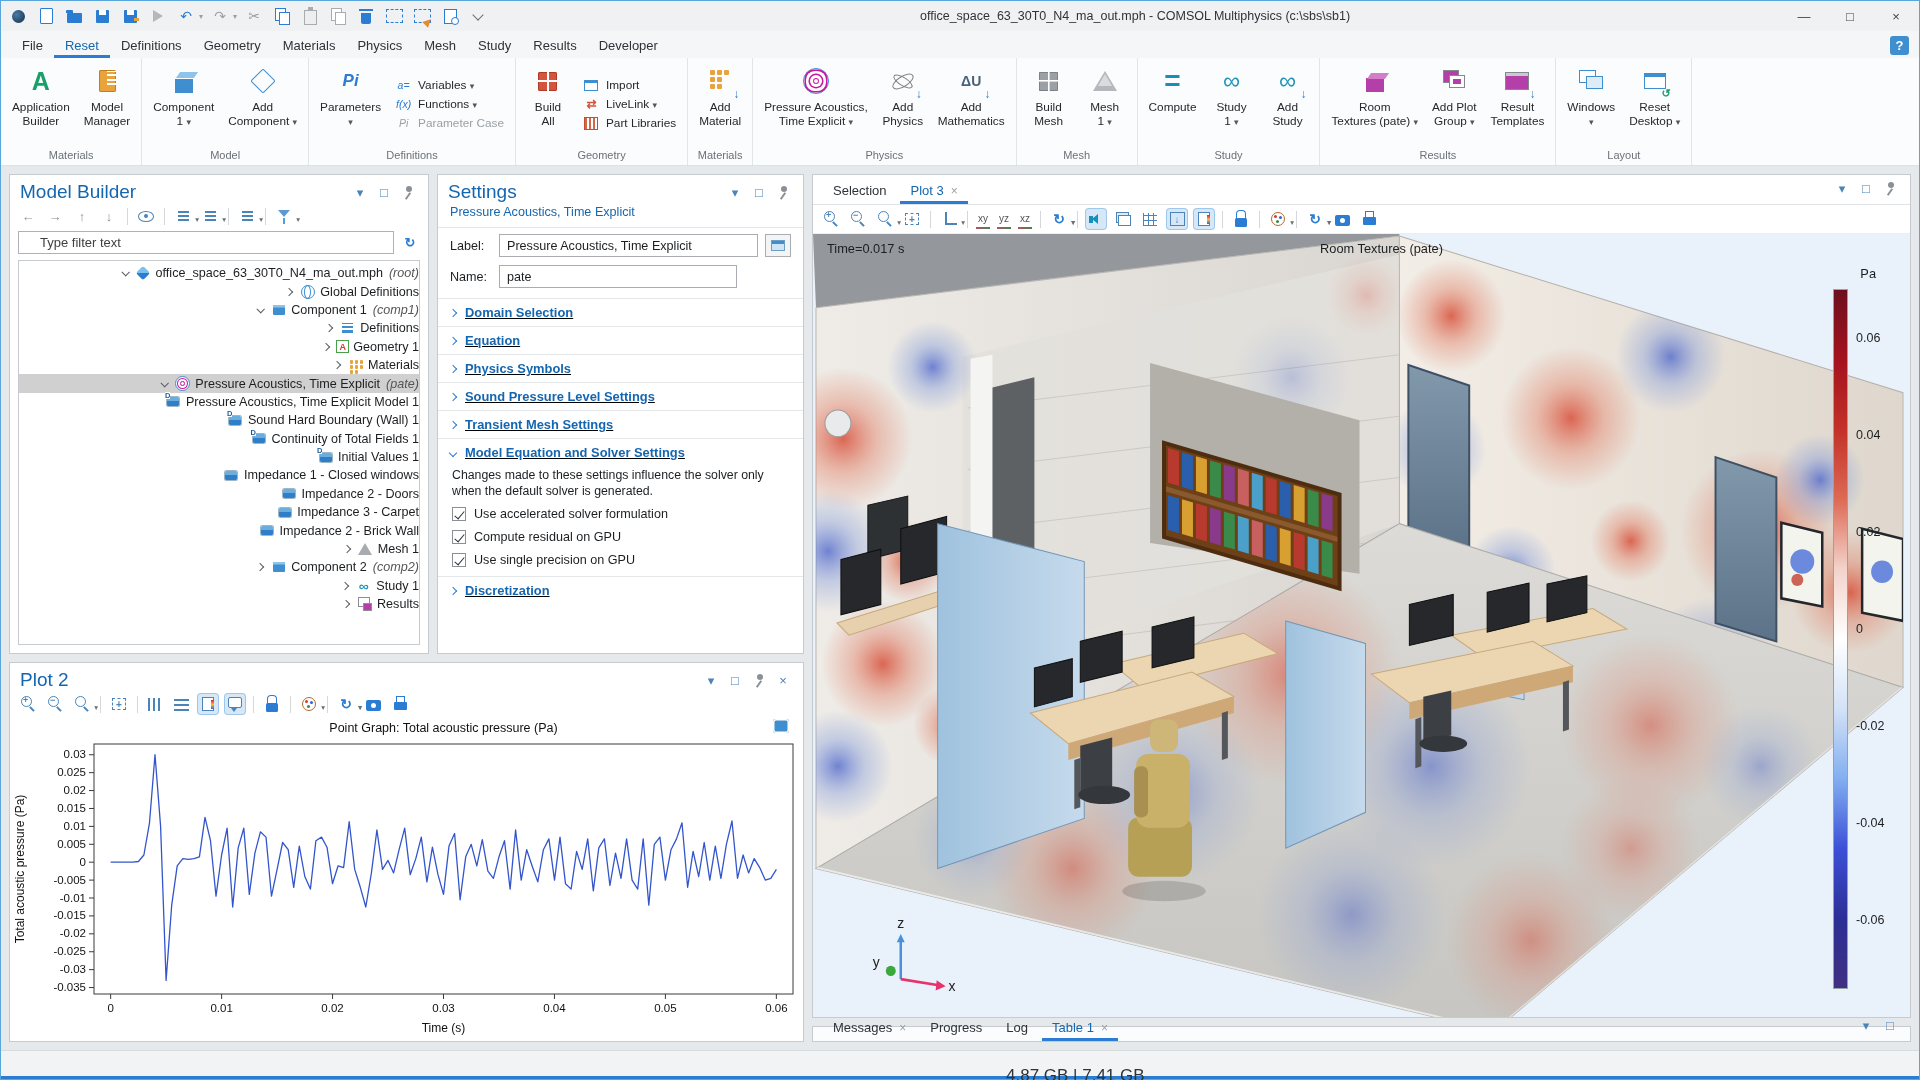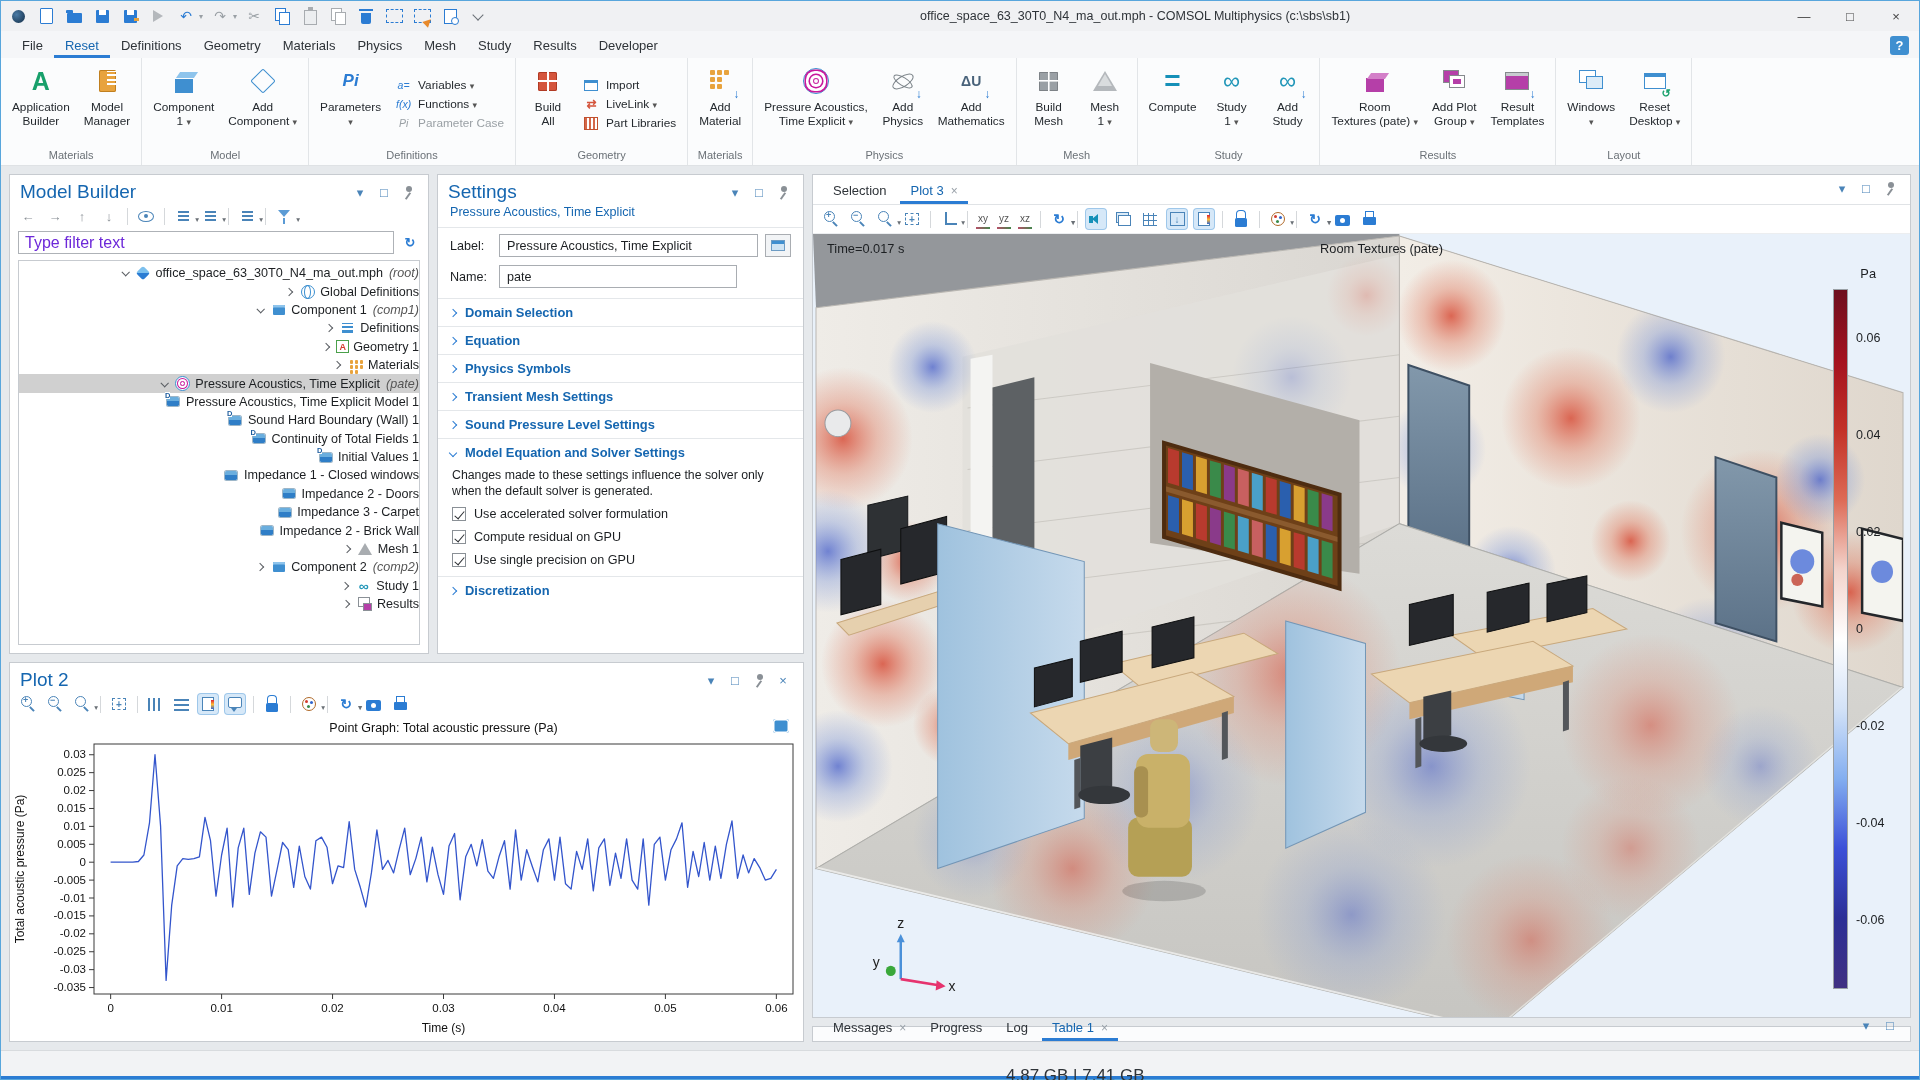--- a/index.html
+++ b/index.html
@@ -154,21 +154,21 @@
   .scene3::before{content:"";width:11px;height:9px;border:1.5px solid #4a84b8;background:#dcecf8;position:absolute;top:3px;left:3px;}
   .scene3::after{content:"";width:11px;height:9px;border:1.5px solid #4a84b8;background:#fff;position:absolute;bottom:3px;right:2px;}
   .grid3{background:repeating-linear-gradient(0deg,#4a84b8 0 1.5px,transparent 1.5px 5px),repeating-linear-gradient(90deg,#4a84b8 0 1.5px,transparent 1.5px 5px);width:14px;height:13px;margin:3px;border-radius:0;}
   .downbox::before{content:"";width:13px;height:12px;border:1.5px solid #4a84b8;}
   .downbox::after{content:"↓";position:absolute;font-size:10px;font-weight:700;color:#4a84b8;}
   .pin::before{content:"";width:6px;height:6px;background:#8a9096;border-radius:50%;position:absolute;top:4px;left:8px;}
   .pin::after{content:"";width:2px;height:8px;background:#8a9096;position:absolute;bottom:2px;left:9px;transform:rotate(35deg);}
   
   .filter-row{display:flex;align-items:center;gap:6px;padding:2px 8px 6px;}
   .filter{flex:1;height:23px;border:1px solid #aeb2b7;background:#fff;display:flex;align-items:center;padding:0 6px;}
-  .filter .ph{color:#6d28d9;font-size:16px;}
+  .filter .ph{color:#404040;font-size:13px;margin-left:15px;}
   .tree{flex:1;min-height:0;border:1px solid #c7cbd0;margin:0 8px 8px;overflow:hidden;padding-top:3px;}
   .trow{display:flex;align-items:center;gap:4px;height:18.4px;font-size:12.6px;color:#1c1f22;white-space:nowrap;justify-content:flex-end;}
   .trow.sel{background:#d0d0d0;}
   .exp{width:6px;height:6px;border-right:1.4px solid #5a5e63;border-bottom:1.4px solid #5a5e63;flex:0 0 auto;margin:0 3px;}
   .exp.closed{transform:rotate(-45deg);}
   .exp.open{transform:rotate(45deg) translateY(-1px);}
   .exp.none{border:none;}
   .tsuf{font-style:italic;color:#555;margin-left:2px;}
   .ti{width:17px;height:16px;position:relative;display:inline-flex;align-items:center;justify-content:center;flex:0 0 auto;}
   .ti-root::before{content:"";width:10px;height:10px;background:linear-gradient(135deg,#7cc0ee 50%,#2b7cd3 50%);transform:rotate(45deg);border-radius:2px;}
@@ -191,21 +191,21 @@
   
   .subtitle{font-size:12.6px;color:#1566b0;padding:2px 12px 8px;border-bottom:1px solid #e4e7ea;}
   .field{display:flex;align-items:center;gap:7px;margin:6px 12px 2px;}
   .field label{width:42px;font-size:12.6px;color:#1c1f22;flex:0 0 auto;}
   .input{height:23px;border:1px solid #a9adb2;background:#fff;display:flex;align-items:center;padding:0 7px;font-size:12.6px;color:#1c1f22;flex:1;white-space:nowrap;overflow:hidden;}
   .input.name{flex:0 0 auto;width:238px;}
   .mini{width:26px;height:23px;border:1px solid #a9adb2;background:#f2f4f6;display:flex;align-items:center;justify-content:center;padding:0;flex:0 0 auto;}
   .mini::before{content:"";width:12px;height:9px;background:linear-gradient(180deg,#3f8fd0 3px,#cfe4f4 3px);border:1px solid #6d9cc4;}
   .sections{margin-top:8px;flex:1;overflow:hidden;}
   .sect{border-top:1px solid #e4e7ea;}
-  .shead{display:flex;align-items:center;gap:9px;padding:6px 12px;}
+  .shead{display:flex;align-items:center;gap:9px;padding:6px 12px;text-decoration:underline;}
   .chev{width:6px;height:6px;border-right:1.6px solid #2b7cd3;border-bottom:1.6px solid #2b7cd3;transform:rotate(-45deg);flex:0 0 auto;}
   .chev.open{transform:rotate(45deg);}
   .stitle{font-size:12.9px;font-weight:700;color:#1566b0;}
   .snote{font-size:12.3px;color:#1c1f22;padding:2px 14px 8px;line-height:15.5px;}
   .cb{display:flex;align-items:center;gap:8px;margin:0 14px 9px;font-size:12.6px;color:#1c1f22;}
   .box{width:14px;height:14px;border:1px solid #8a9096;background:#fff;position:relative;flex:0 0 auto;}
   .box.on::after{content:"";position:absolute;left:4px;top:0.5px;width:4px;height:9px;border-right:1.8px solid #2c2f33;border-bottom:1.8px solid #2c2f33;transform:rotate(40deg);}
   
   .chart-wrap{flex:1;min-height:0;position:relative;}
   .chart-wrap svg{width:100%;height:100%;display:block;}
@@ -690,27 +690,27 @@
               </div>
               <div class="sect">
                 <div class="shead">
                   <span class="chev"></span>
                   <span class="stitle">Physics Symbols</span>
                 </div>
               </div>
               <div class="sect">
                 <div class="shead">
                   <span class="chev"></span>
-                  <span class="stitle">Transient Mesh Settings</span>
+                  <span class="stitle">Sound Pressure Level Settings</span>
                 </div>
               </div>
               <div class="sect">
                 <div class="shead">
                   <span class="chev"></span>
-                  <span class="stitle">Sound Pressure Level Settings</span>
+                  <span class="stitle">Transient Mesh Settings</span>
                 </div>
               </div>
               <div class="sect">
                 <div class="shead">
                   <span class="chev open"></span>
                   <span class="stitle">Model Equation and Solver Settings</span>
                 </div>
                 <div class="snote">Changes made to these settings influence the solver only when the default solver is generated.</div>
                 <label class="cb">
                   <span class="box on"></span>

